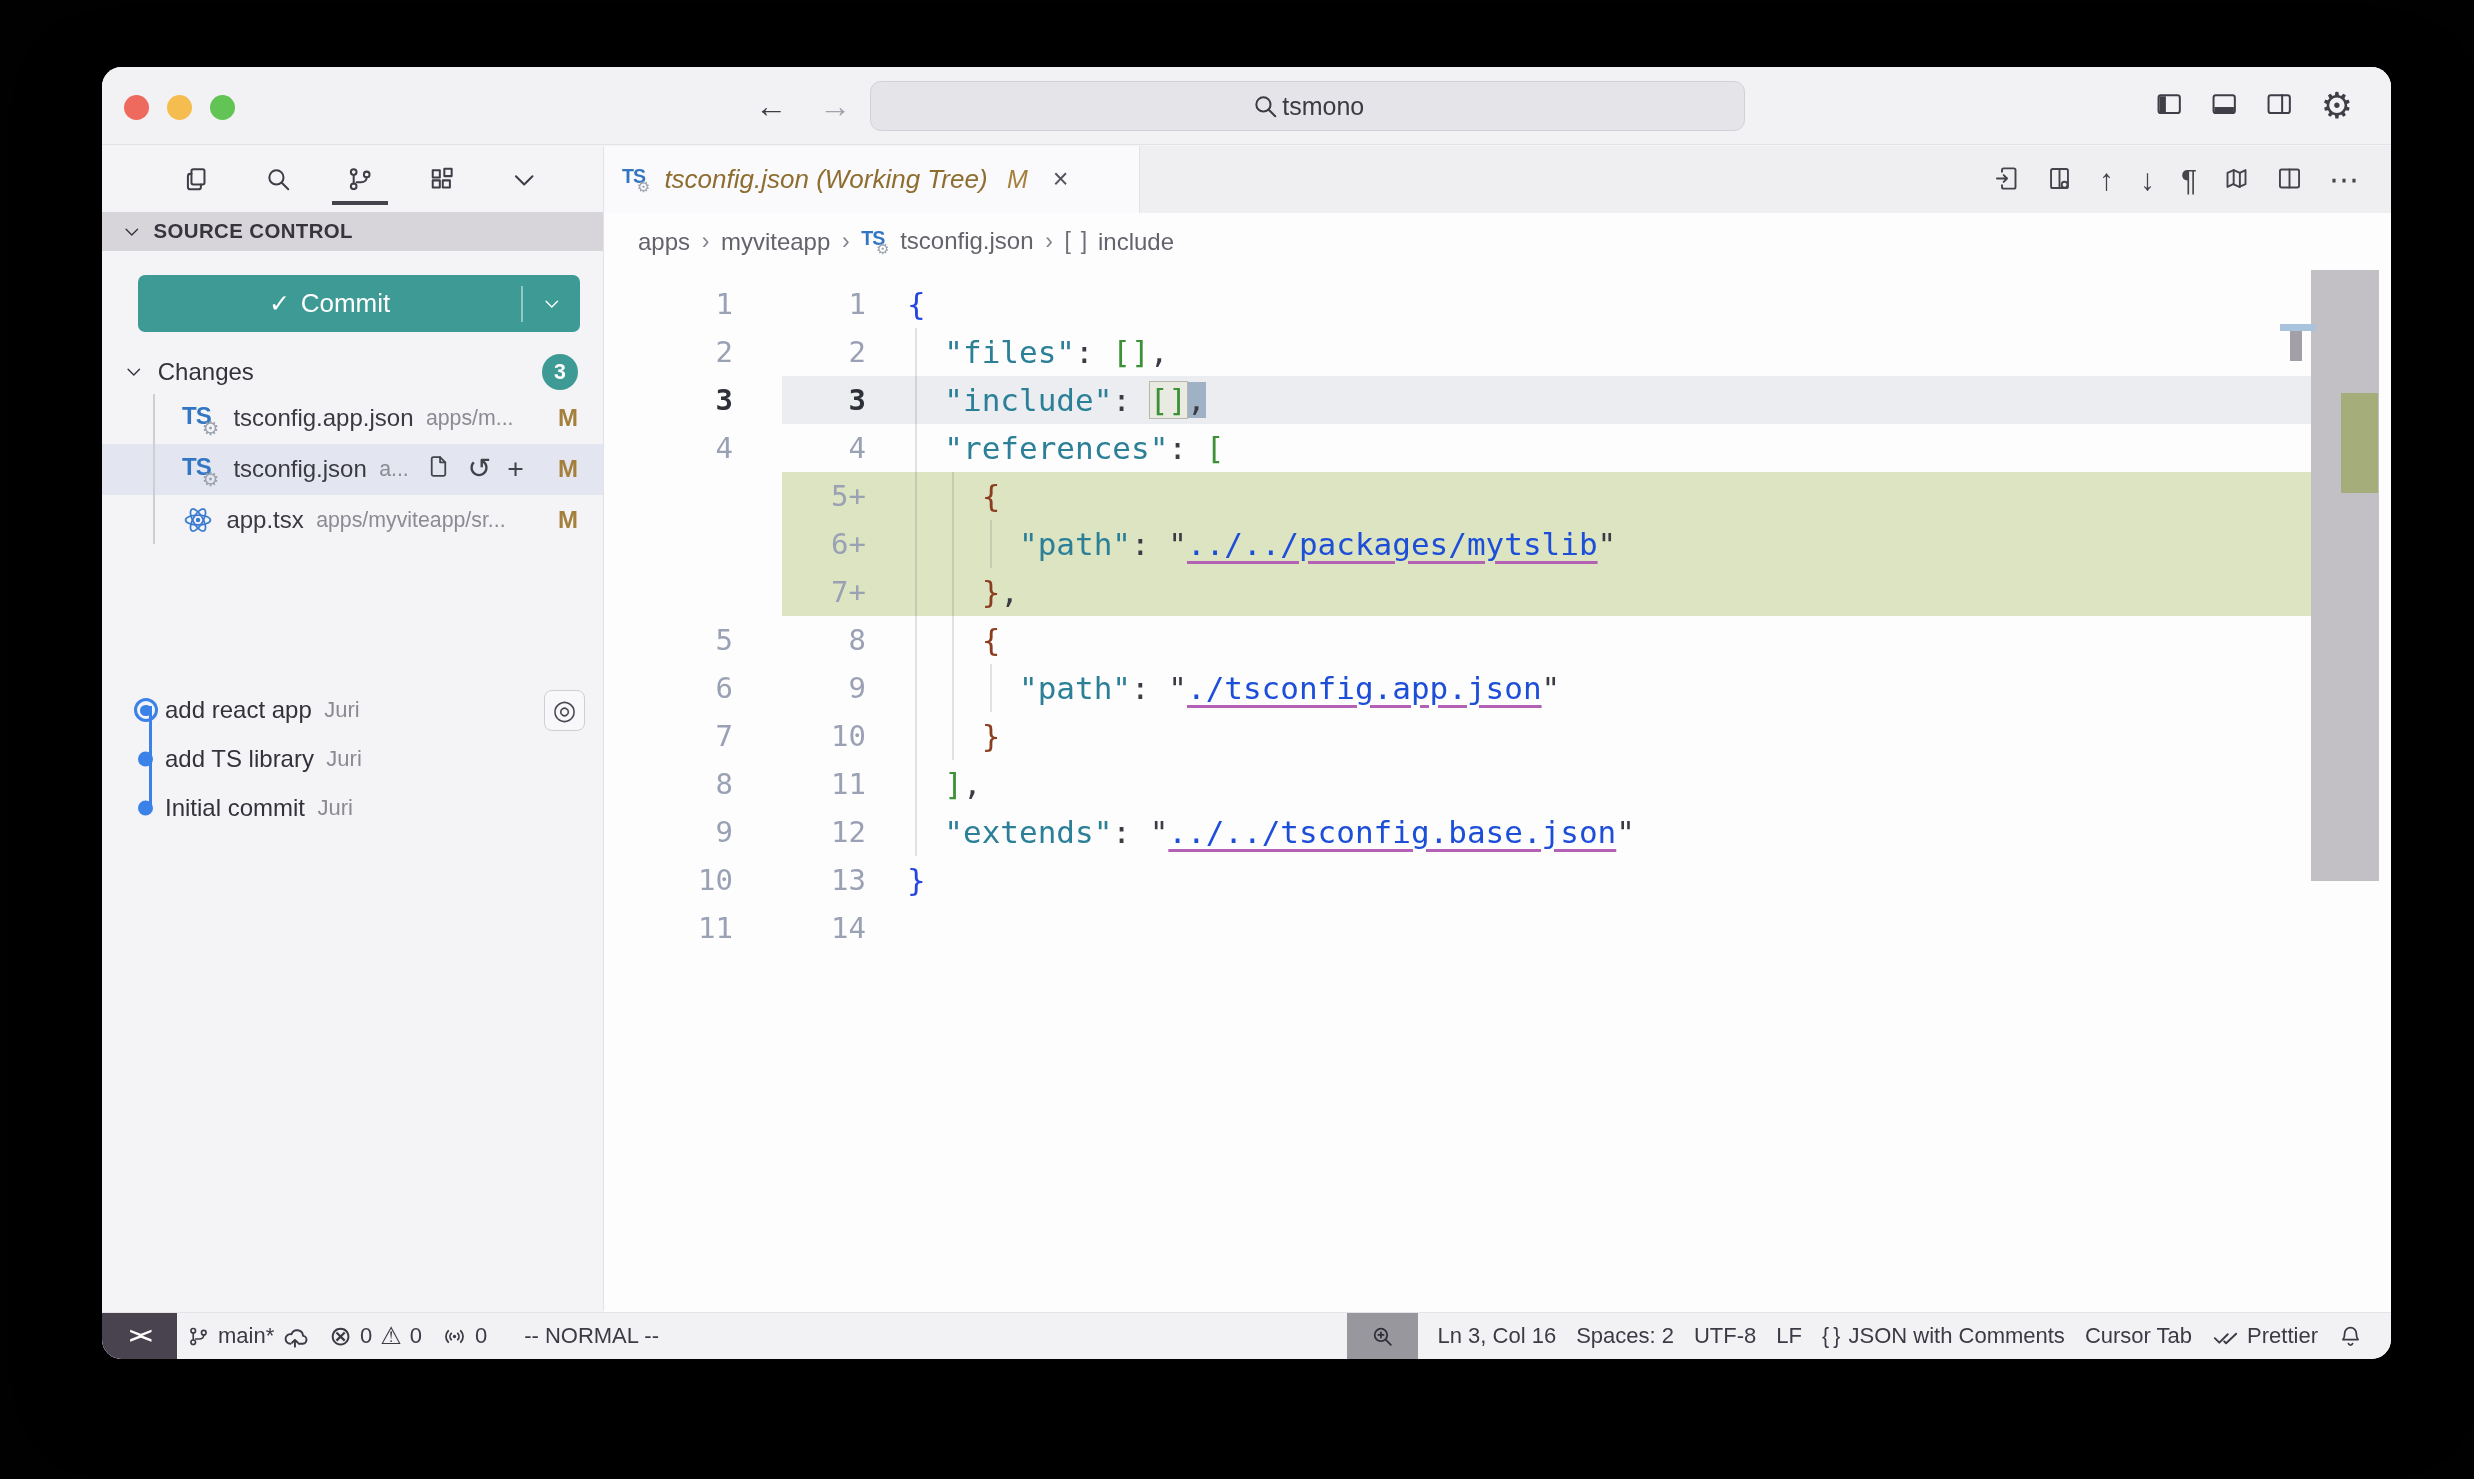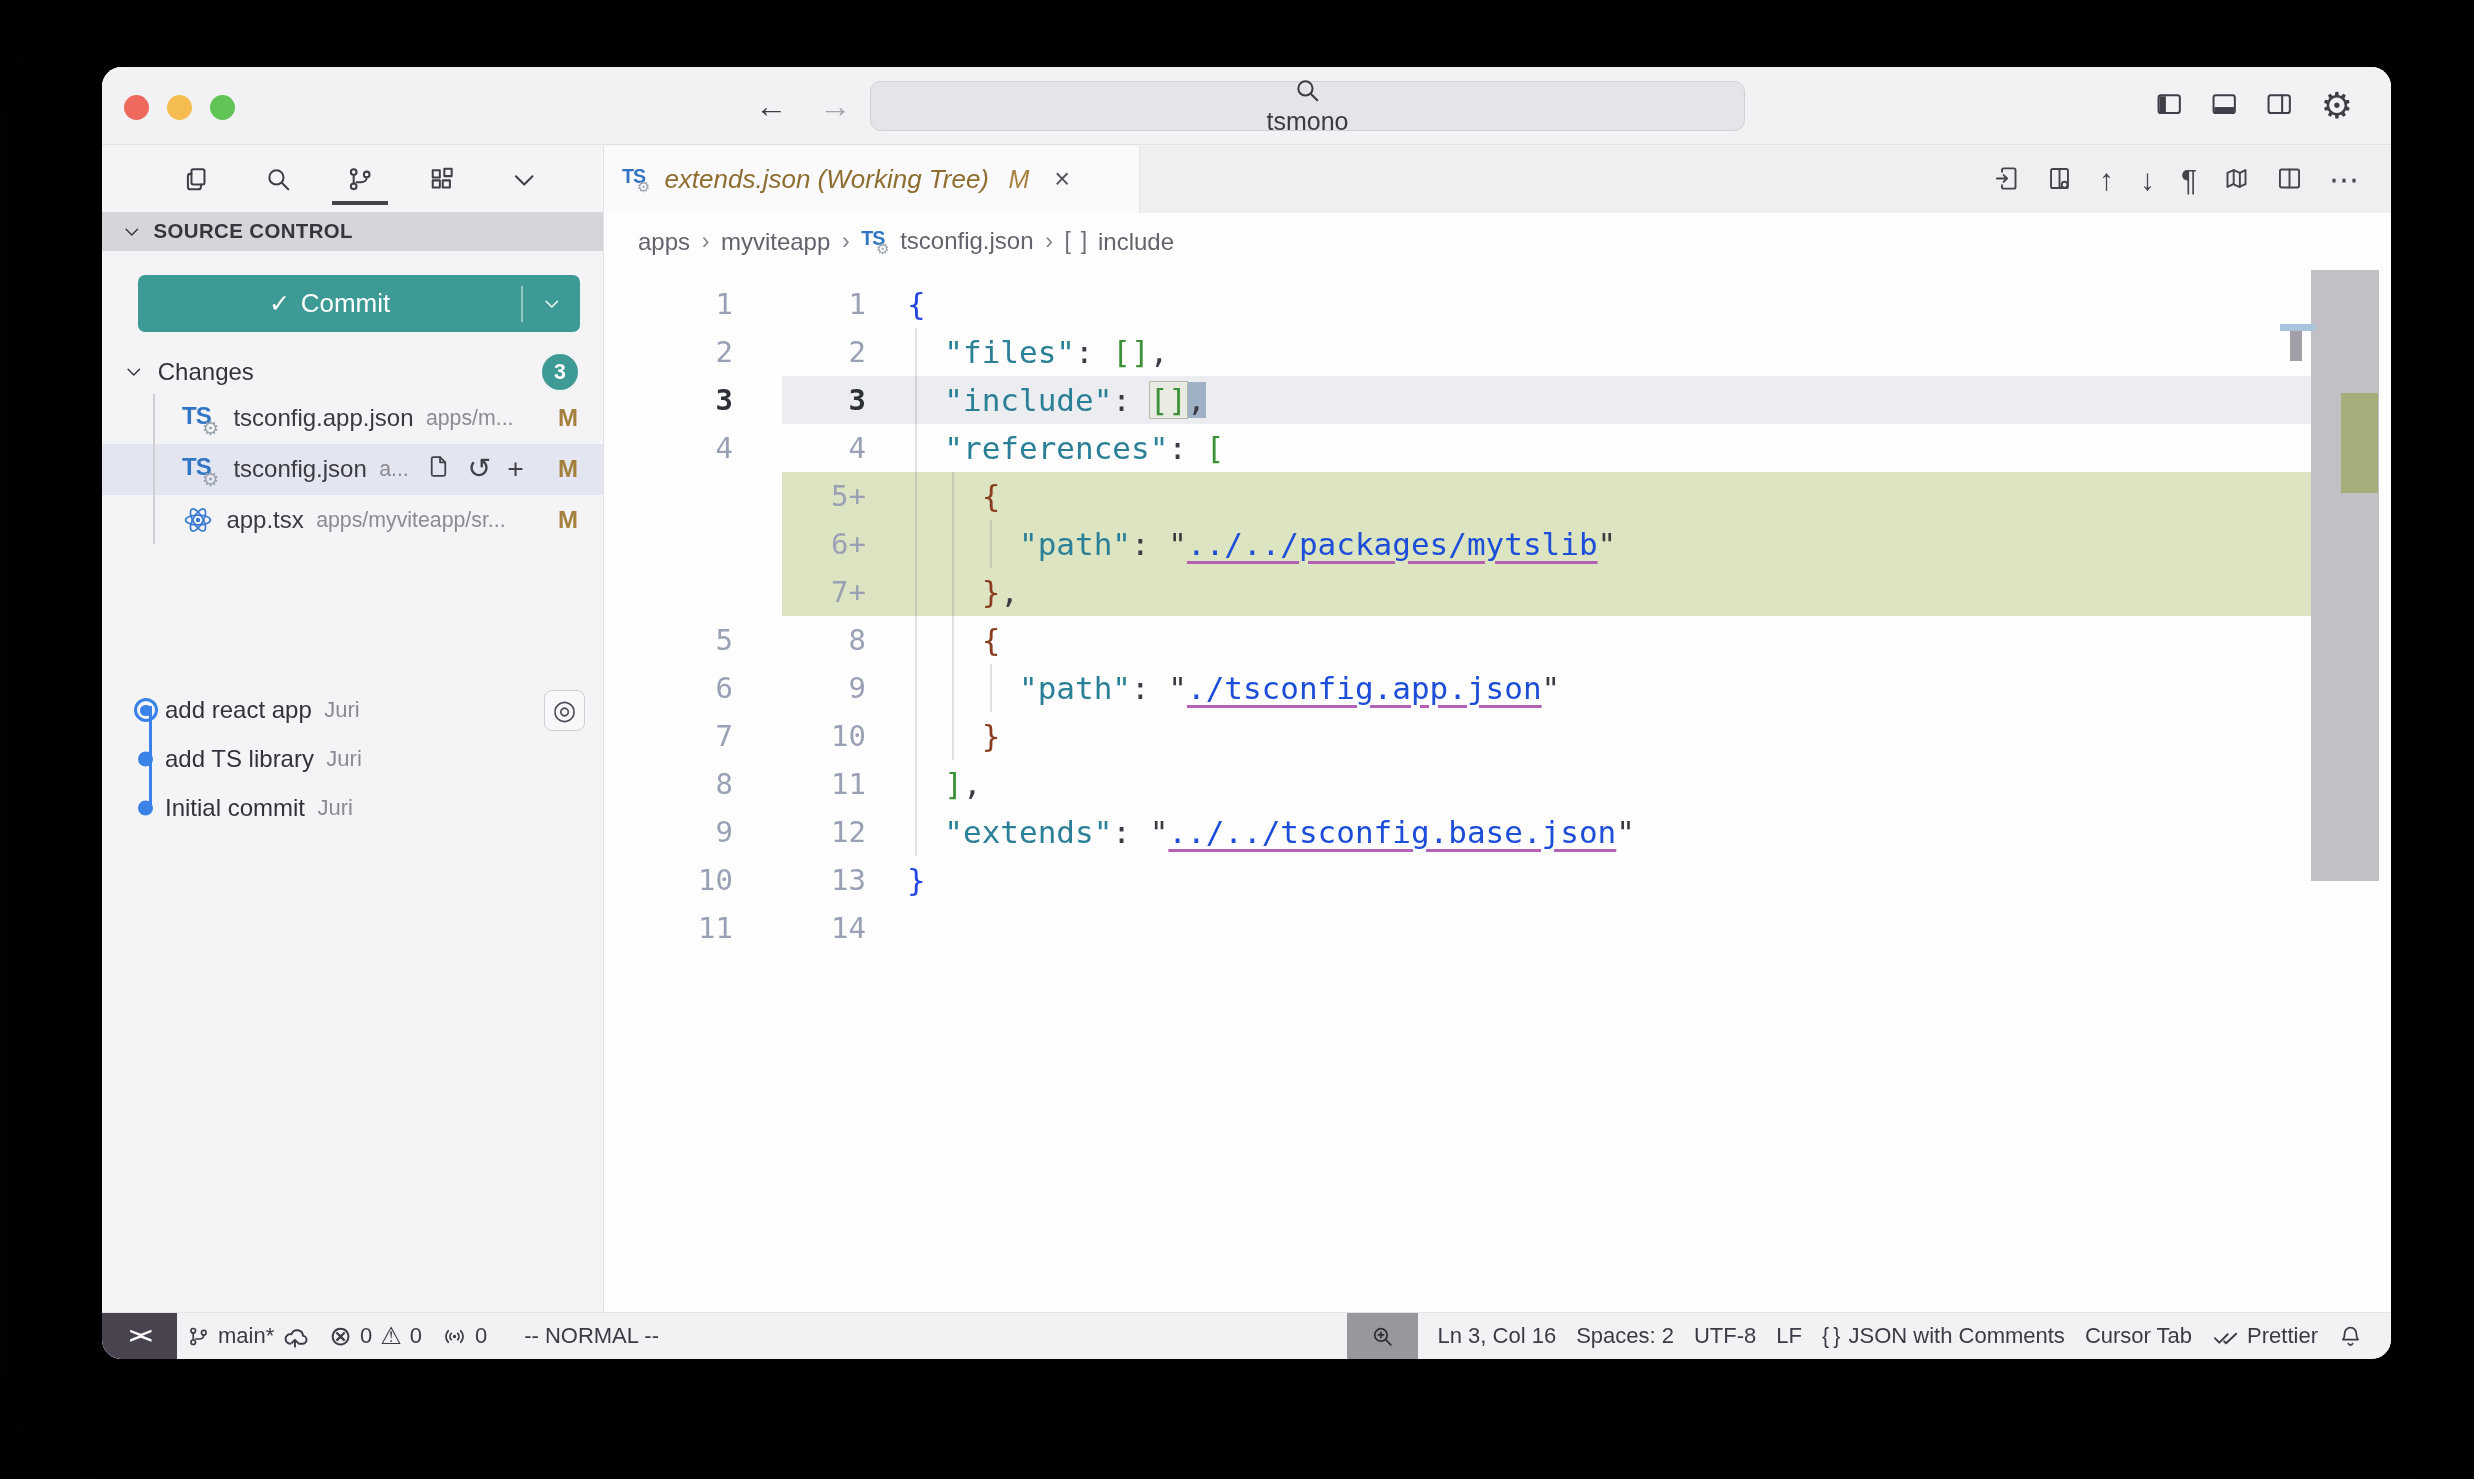--- a/index.html
+++ b/index.html
@@ -9,21 +9,21 @@
 
   
   .titlebar{position:absolute;left:0;top:0;width:2289px;height:78px;background:#f2f1f4;border-bottom:0.9px solid #e2e1e5;}
   .traffic{position:absolute;left:22px;top:27.6px;display:flex;gap:18px;}
   .traffic span{width:25px;height:25px;border-radius:50%;}
   .tl-close{background:#ee6a5f;}
   .tl-min{background:#f5bd4f;}
   .tl-max{background:#61c454;}
   .navarrows{position:absolute;left:653px;top:0;height:78px;display:flex;align-items:center;gap:32px;font-size:32px;color:#3e3d46;}
   .navarrows .fwd{color:#a3a2ab;}
-  .command-center{position:absolute;left:768px;top:14.2px;width:875px;height:50px;background:#e5e4e8;border:0.9px solid #d2d0d6;border-radius:10.7px;display:flex;align-items:center;justify-content:center;gap:3px;color:#3c3b43;font-size:25px;flex-direction:column;}
+  .command-center{position:absolute;left:768px;top:14.2px;width:875px;height:50px;background:#e5e4e8;border:0.9px solid #d2d0d6;border-radius:10.7px;display:flex;align-items:center;justify-content:center;gap:3px;color:#3c3b43;font-size:25px;}
   .tb-right{position:absolute;right:38px;top:0;height:78px;display:flex;align-items:center;gap:27px;color:#3f3e47;}
 
   
   .main{position:absolute;left:0;top:79px;width:2289px;height:1165px;display:flex;}
   .sidebar{position:relative;width:502px;height:100%;background:#f4f3f6;border-right:0.9px solid #e2e1e5;}
   .editor{position:relative;flex:1;height:100%;background:#fdfdfe;}
 
   
   .activityrow{position:relative;height:66px;display:flex;align-items:center;padding-left:76px;gap:46px;color:#3f3e47;}
   .act-item{position:relative;width:36px;height:50px;display:flex;align-items:center;justify-content:center;}
@@ -320,21 +320,21 @@
         </div>
       </div>
 
       <div class="editor">
         <div class="tabstrip">
           <div class="tab">
             <span class="tsfile small">
                 <b>TS</b>
                 <i>⚙</i>
               </span>
-            <span class="ttl">extends.json (Working Tree)</span>
+            <span class="ttl">tsconfig.json (Working Tree)</span>
             <span class="dirty">M</span>
             <span class="close">×</span>
           </div>
           <div class="edtoolbar" id="edtoolbar">
               <span><span class="ic">
                   <svg width="27" height="27" viewBox="0 0 24 24">
                     <path d="M8 6V4.5A1.5 1.5 0 0 1 9.5 3h9A1.5 1.5 0 0 1 20 4.5v15a1.5 1.5 0 0 1-1.5 1.5h-9A1.5 1.5 0 0 1 8 19.5V18"></path>
                     <path d="M3.5 12h9m-3-3l3 3-3 3"></path>
                   </svg>
                 </span></span>

